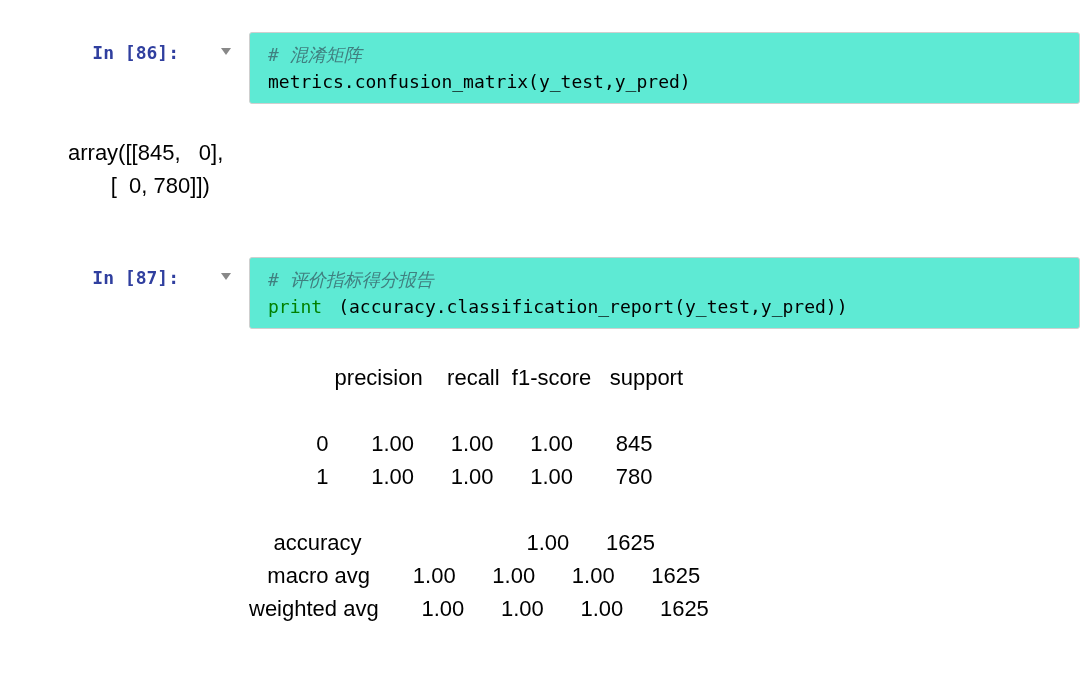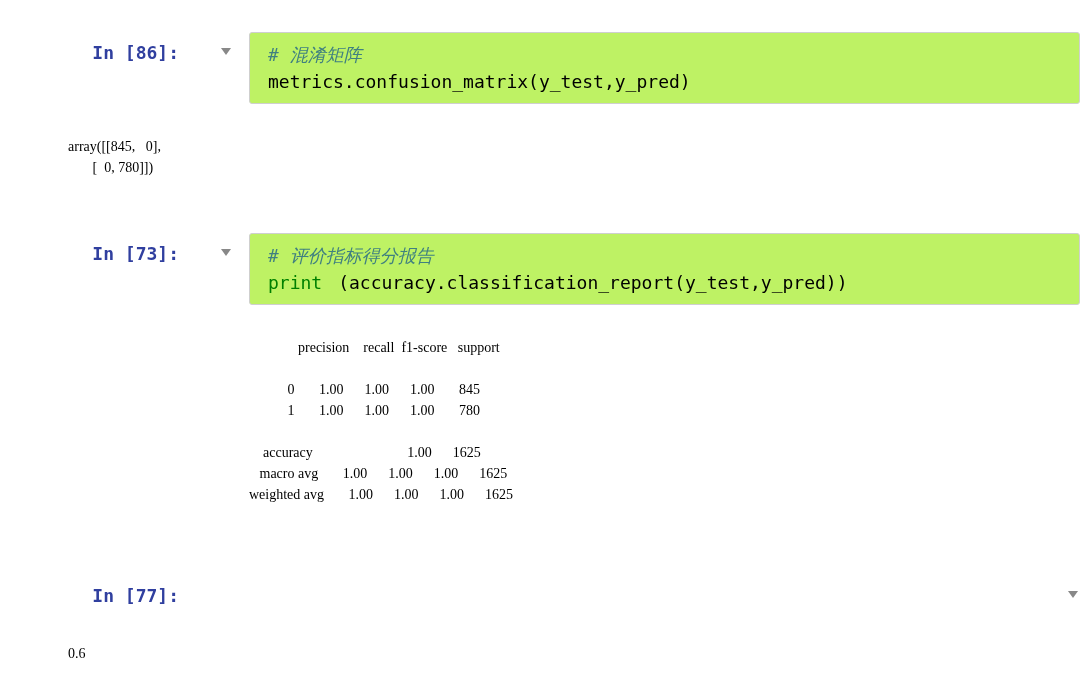--- a/index.html
+++ b/index.html
@@ -46,35 +46,35 @@
       display: inline-block;
       width: 0;
       height: 0;
       border-left: 5px solid transparent;
       border-right: 5px solid transparent;
       border-top: 7px solid #888;
       margin-top: 4px;
     }
     .input-area {
       flex-grow: 1;
-      background: #bef264;
+      background: #5eead4;
       border: 1px solid #cfcfcf;
       border-radius: 3px;
       padding: 8px 10px;
       font-family: "DejaVu Sans Mono", Menlo, Monaco, monospace;
       font-size: 18px;
       line-height: 1.5;
       white-space: pre;
       overflow: hidden;
     }
     .output-area {
       flex-grow: 1;
       padding: 8px 0 8px 0;
-      font-family: Liberation Serif, serif;
-      font-size: 14px;
+      font-family: Liberation Sans, sans-serif;
+      font-size: 22px;
       line-height: 1.5;
       white-space: pre;
       color: #000;
     }
     .cm-comment {
       color: #408080;
       font-style: italic;
     }
     .cm-call {
       color: #008000;
@@ -106,21 +106,21 @@
 <div class="cell">
   <div class="collapse-area"></div>
   <div class="output-area">array([[845,   0],
        [  0, 780]])</div>
 </div>
 
 <div class="cell-gap"></div>
 
 <div class="cell">
   <div class="prompt-area">
-    <span class="prompt-in">In [73]:</span>
+    <span class="prompt-in">In [87]:</span>
   </div>
   <div class="collapse-area">
     <span class="collapse-icon"></span>
   </div>
   <div class="input-area"><span class="cm-comment"># 评价指标得分报告</span>
 <span class="cm-call">print</span><span class="cm-plain">(accuracy.classification_report(y_test,y_pred))</span></div>
 </div>
 
 <div class="cell">
   <div class="prompt-area"></div>

